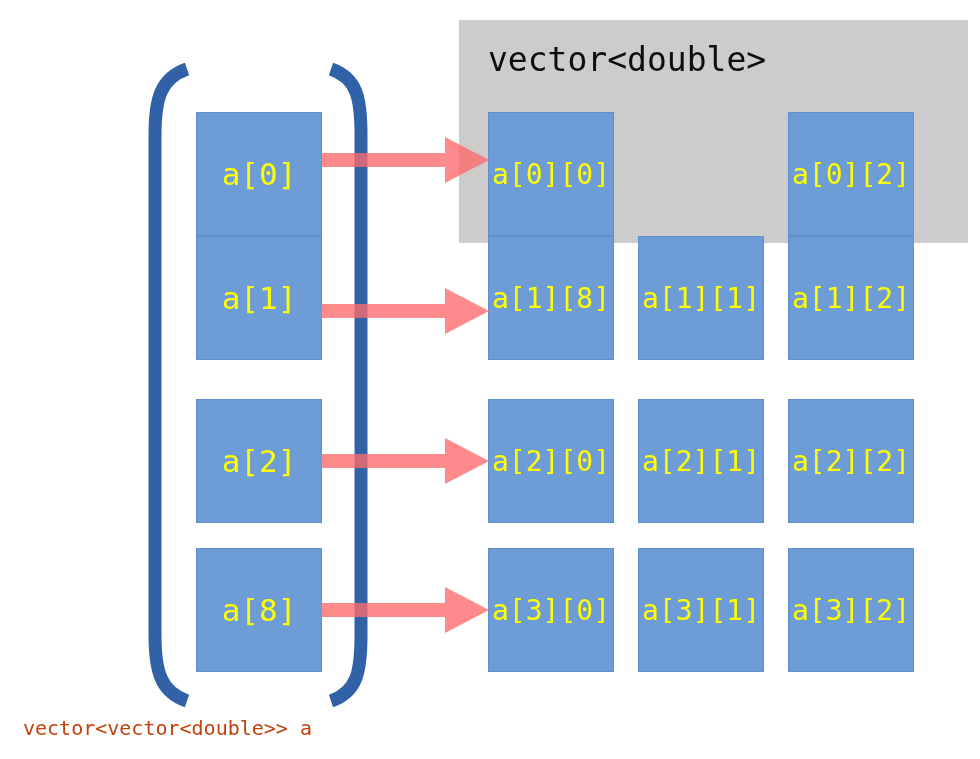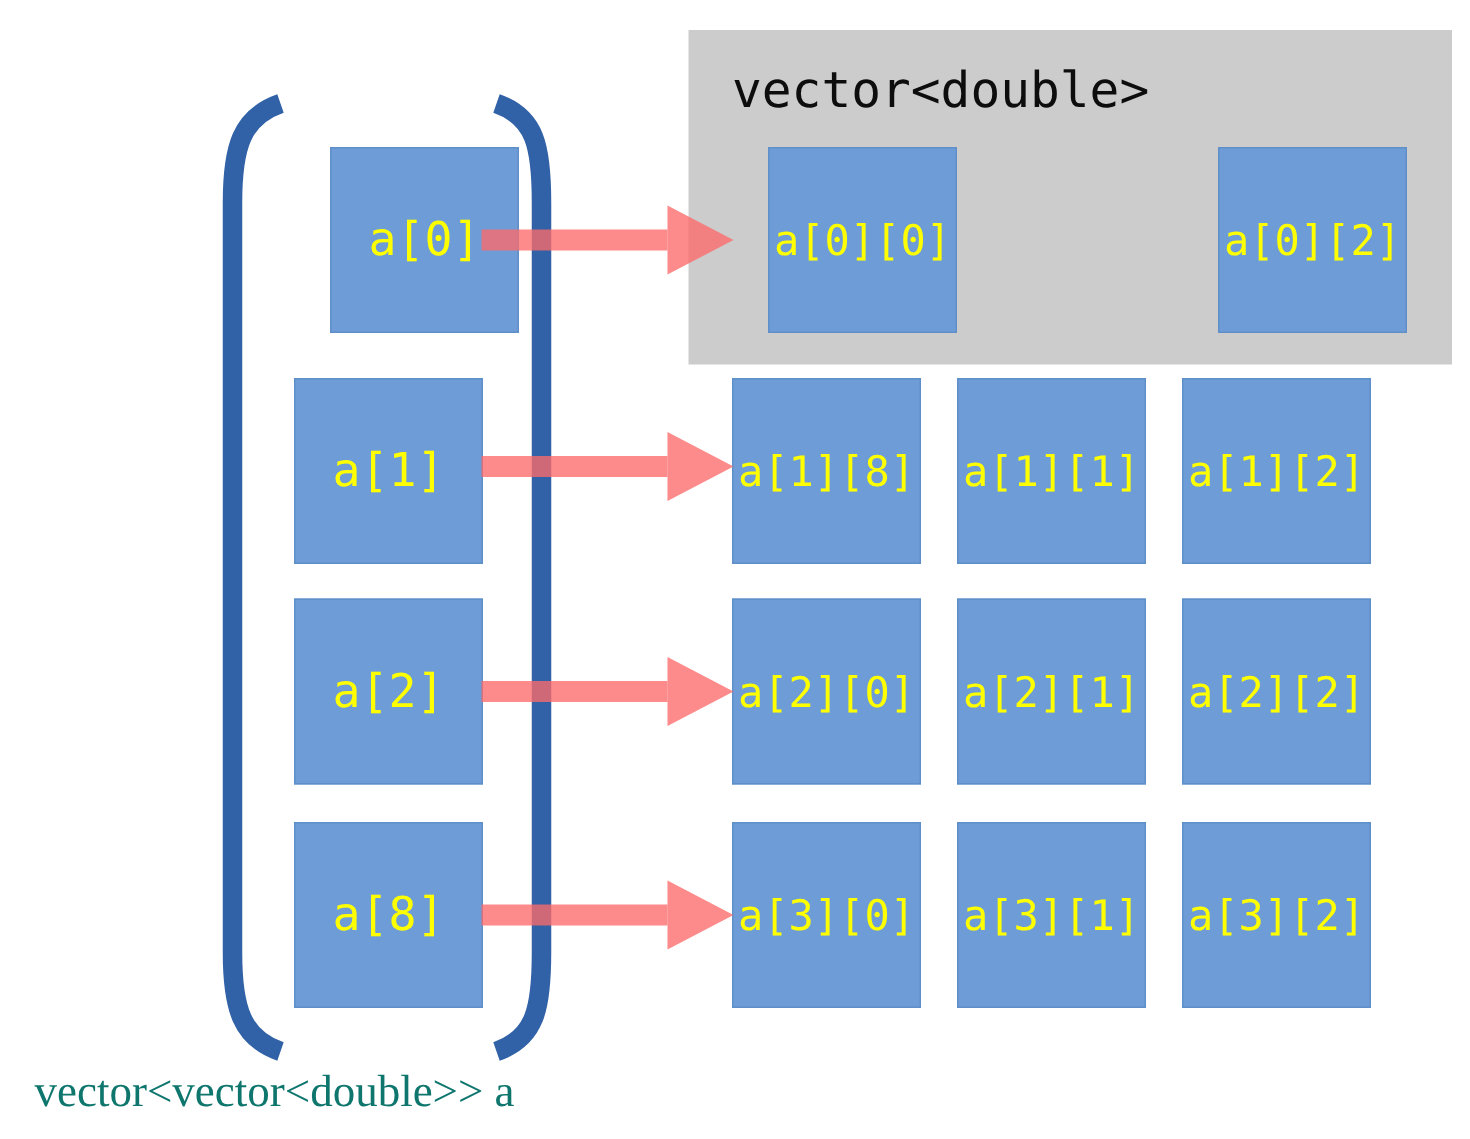--- a/index.html
+++ b/index.html
@@ -36,22 +36,22 @@
     white-space:pre;
   }
   .outer-cell .lbl{font-size:31px;}
   .inner-cell .lbl{font-size:28px;}
 
   
   .col-outer{left:196px;}
   .col-0{left:488px;}
   .col-1{left:638px;}
   .col-2{left:788px;}
-  .row-0{top:98px;margin-left:24px;}
-  .row-1{top:252px;text-align:center;}
+  .row-0{top:112px;}
+  .row-1{top:236px;text-align:center;}
   .row-2{top:399px;}
   .row-3{top:548px;}
 
   
   .arrow{
     position:absolute;
     left:321px;width:168px;height:46px;
     z-index:5;
   }
   .arrow .shaft{
@@ -75,24 +75,23 @@
   .brackets-svg{
     position:absolute;left:0;top:0;width:980px;height:759px;
     z-index:2;
     pointer-events:none;
   }
   .outer-cell{z-index:3;}
   .inner-cell{z-index:3;}
   .caption{
     position:absolute;
     left:23px;top:710px;
-    font-size:30px;line-height:36px;
-    color:#0f766e;
+    font-size:20px;line-height:36px;
+    color:#c2410c;
     white-space:pre;
-    font-family:Liberation Serif, serif;
   }
 </style>
 </head>
 <body>
 
 <div class="canvas">
 
   <div class="gray-band"></div>
   <div class="inner-title">vector&lt;double&gt;</div>
 

